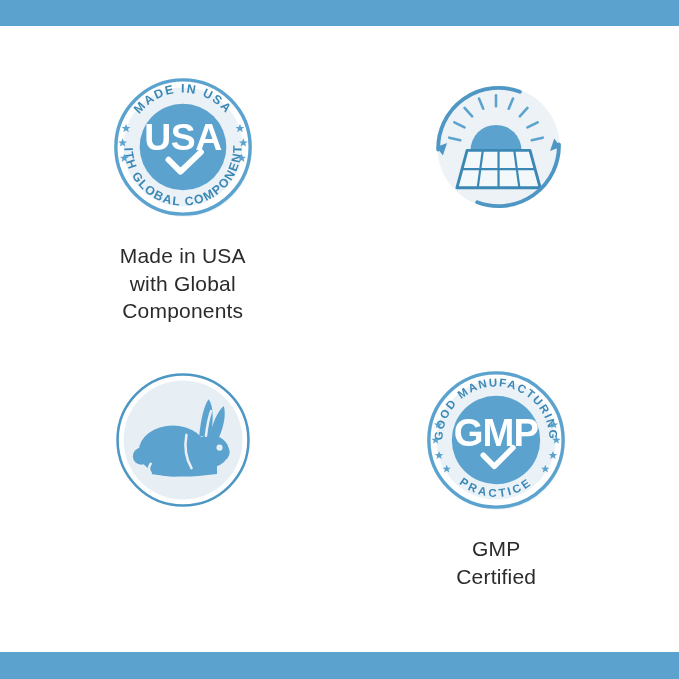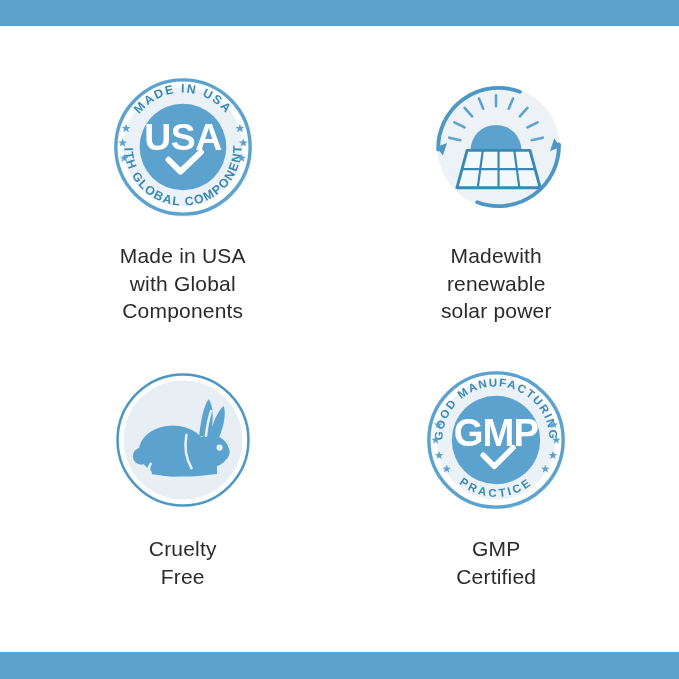--- a/index.html
+++ b/index.html
@@ -150,23 +150,20 @@
           <line x1="60" y1="126" x2="146" y2="126" stroke="#3b88b5" stroke-width="2.6"></line>
         </g>
 
         <g fill="none" stroke="#4e97c4" stroke-width="4.6" stroke-linecap="round">
           <path d="M 32,103 A 71,71 0 0 1 128,35"></path>
           <path d="M 174,97 A 71,71 0 0 1 78,165"></path>
         </g>
         <polygon points="0,0 13,-3 6,11" transform="translate(30,100) rotate(-8)" fill="#4e97c4"></polygon>
         <polygon points="0,0 -13,3 -6,-11" transform="translate(176,100) rotate(-8)" fill="#4e97c4"></polygon>
       </svg>
-      <div class="badge-caption">Madewith
-renewable
-solar power</div>
     </div>
 
     <div class="badge-cell cell-cruelty">
       <svg class="badge-art" viewBox="0 0 200 200">
         <circle cx="100" cy="100" r="77" fill="#ffffff" stroke="#4e97c4" stroke-width="3"></circle>
         <circle cx="100" cy="100" r="70" fill="#e7eff5"></circle>
         <g fill="#5ba3ce">
 
           <ellipse cx="88" cy="113" rx="40" ry="30"></ellipse>
 
@@ -184,22 +181,20 @@
         </g>
 
         <circle cx="143" cy="109" r="3.6" fill="#e7eff5"></circle>
 
         <g fill="none" stroke="#e7eff5" stroke-width="3" stroke-linecap="round">
           <path d="M 104,94 Q 100,116 110,133"></path>
           <path d="M 127,95 Q 129,78 133,66"></path>
           <path d="M 62,128 Q 58,134 62,139"></path>
         </g>
       </svg>
-      <div class="badge-caption">Cruelty
-Free</div>
     </div>
 
     <div class="badge-cell cell-gmp">
       <svg class="badge-art" viewBox="0 0 200 200">
         <defs>
           <path id="gmpTopArc" d="M 37,100 A 63,63 0 0 1 163,100"></path>
           <path id="gmpBotArc" d="M 33,100 A 67,67 0 0 0 167,100"></path>
         </defs>
         <circle cx="102" cy="103" r="79" fill="#eef3f7"></circle>
         <circle cx="100" cy="100" r="79" fill="#ffffff" stroke="#5ba3ce" stroke-width="4"></circle>

